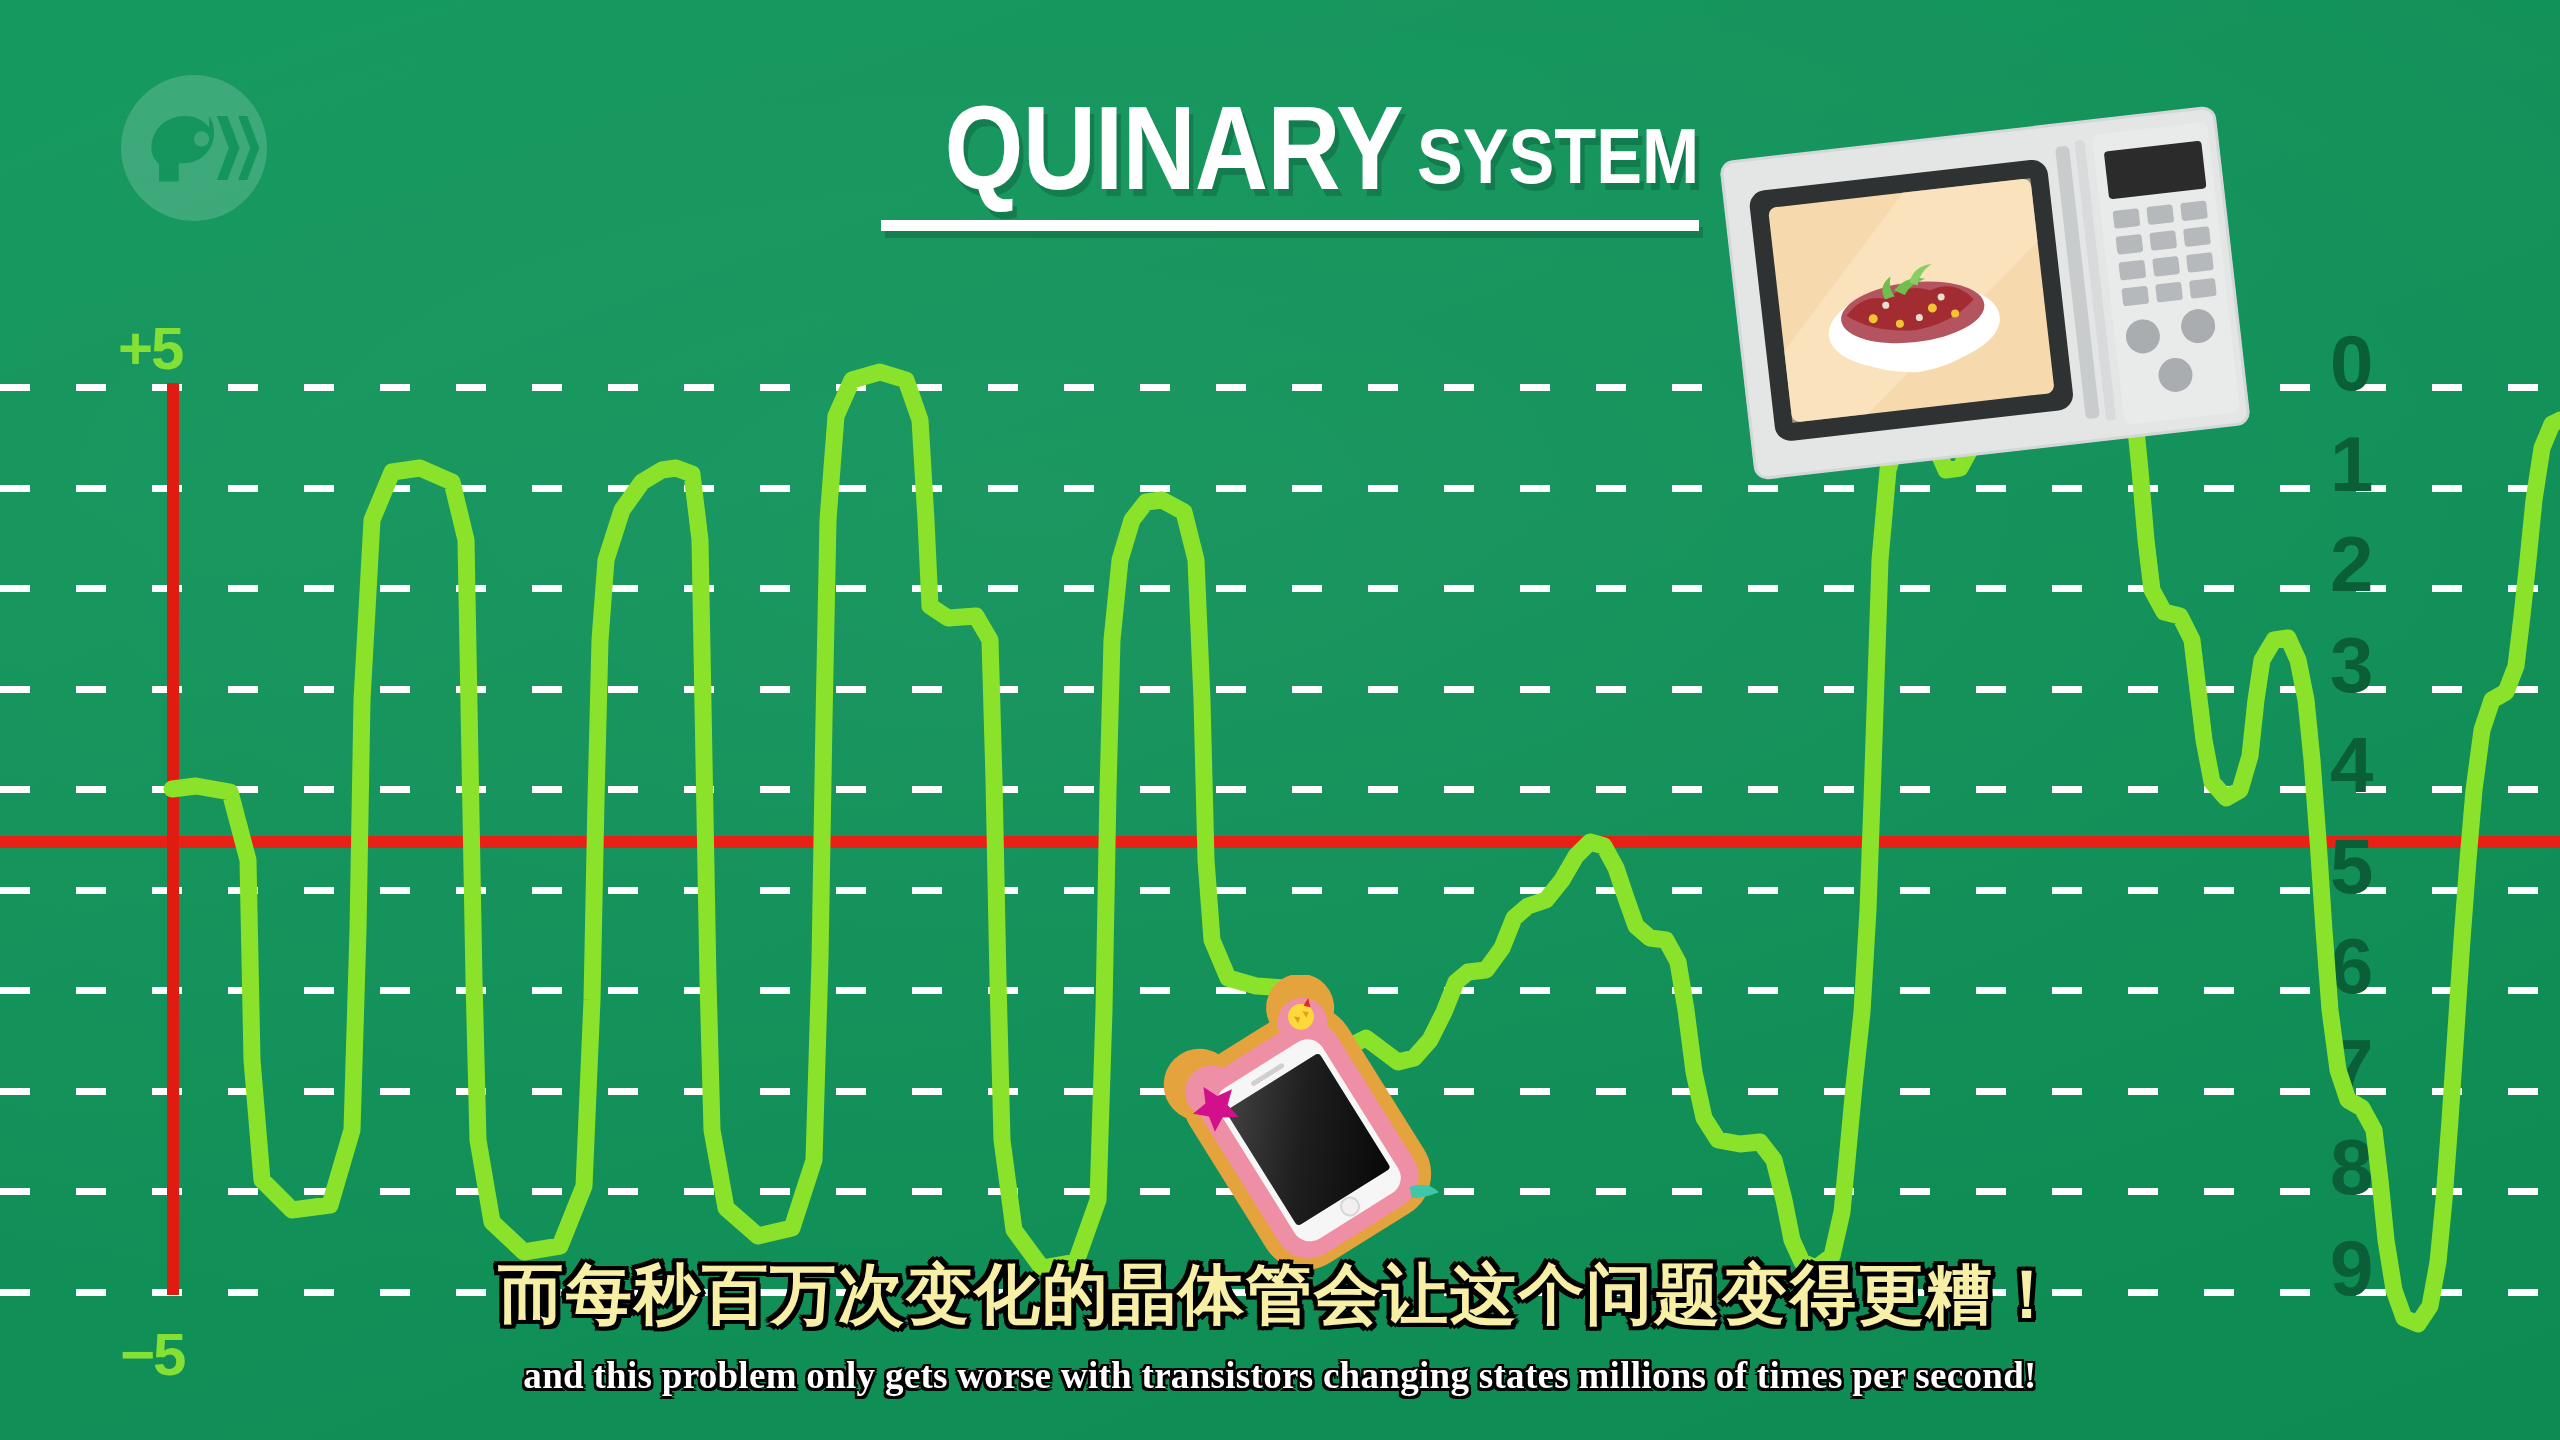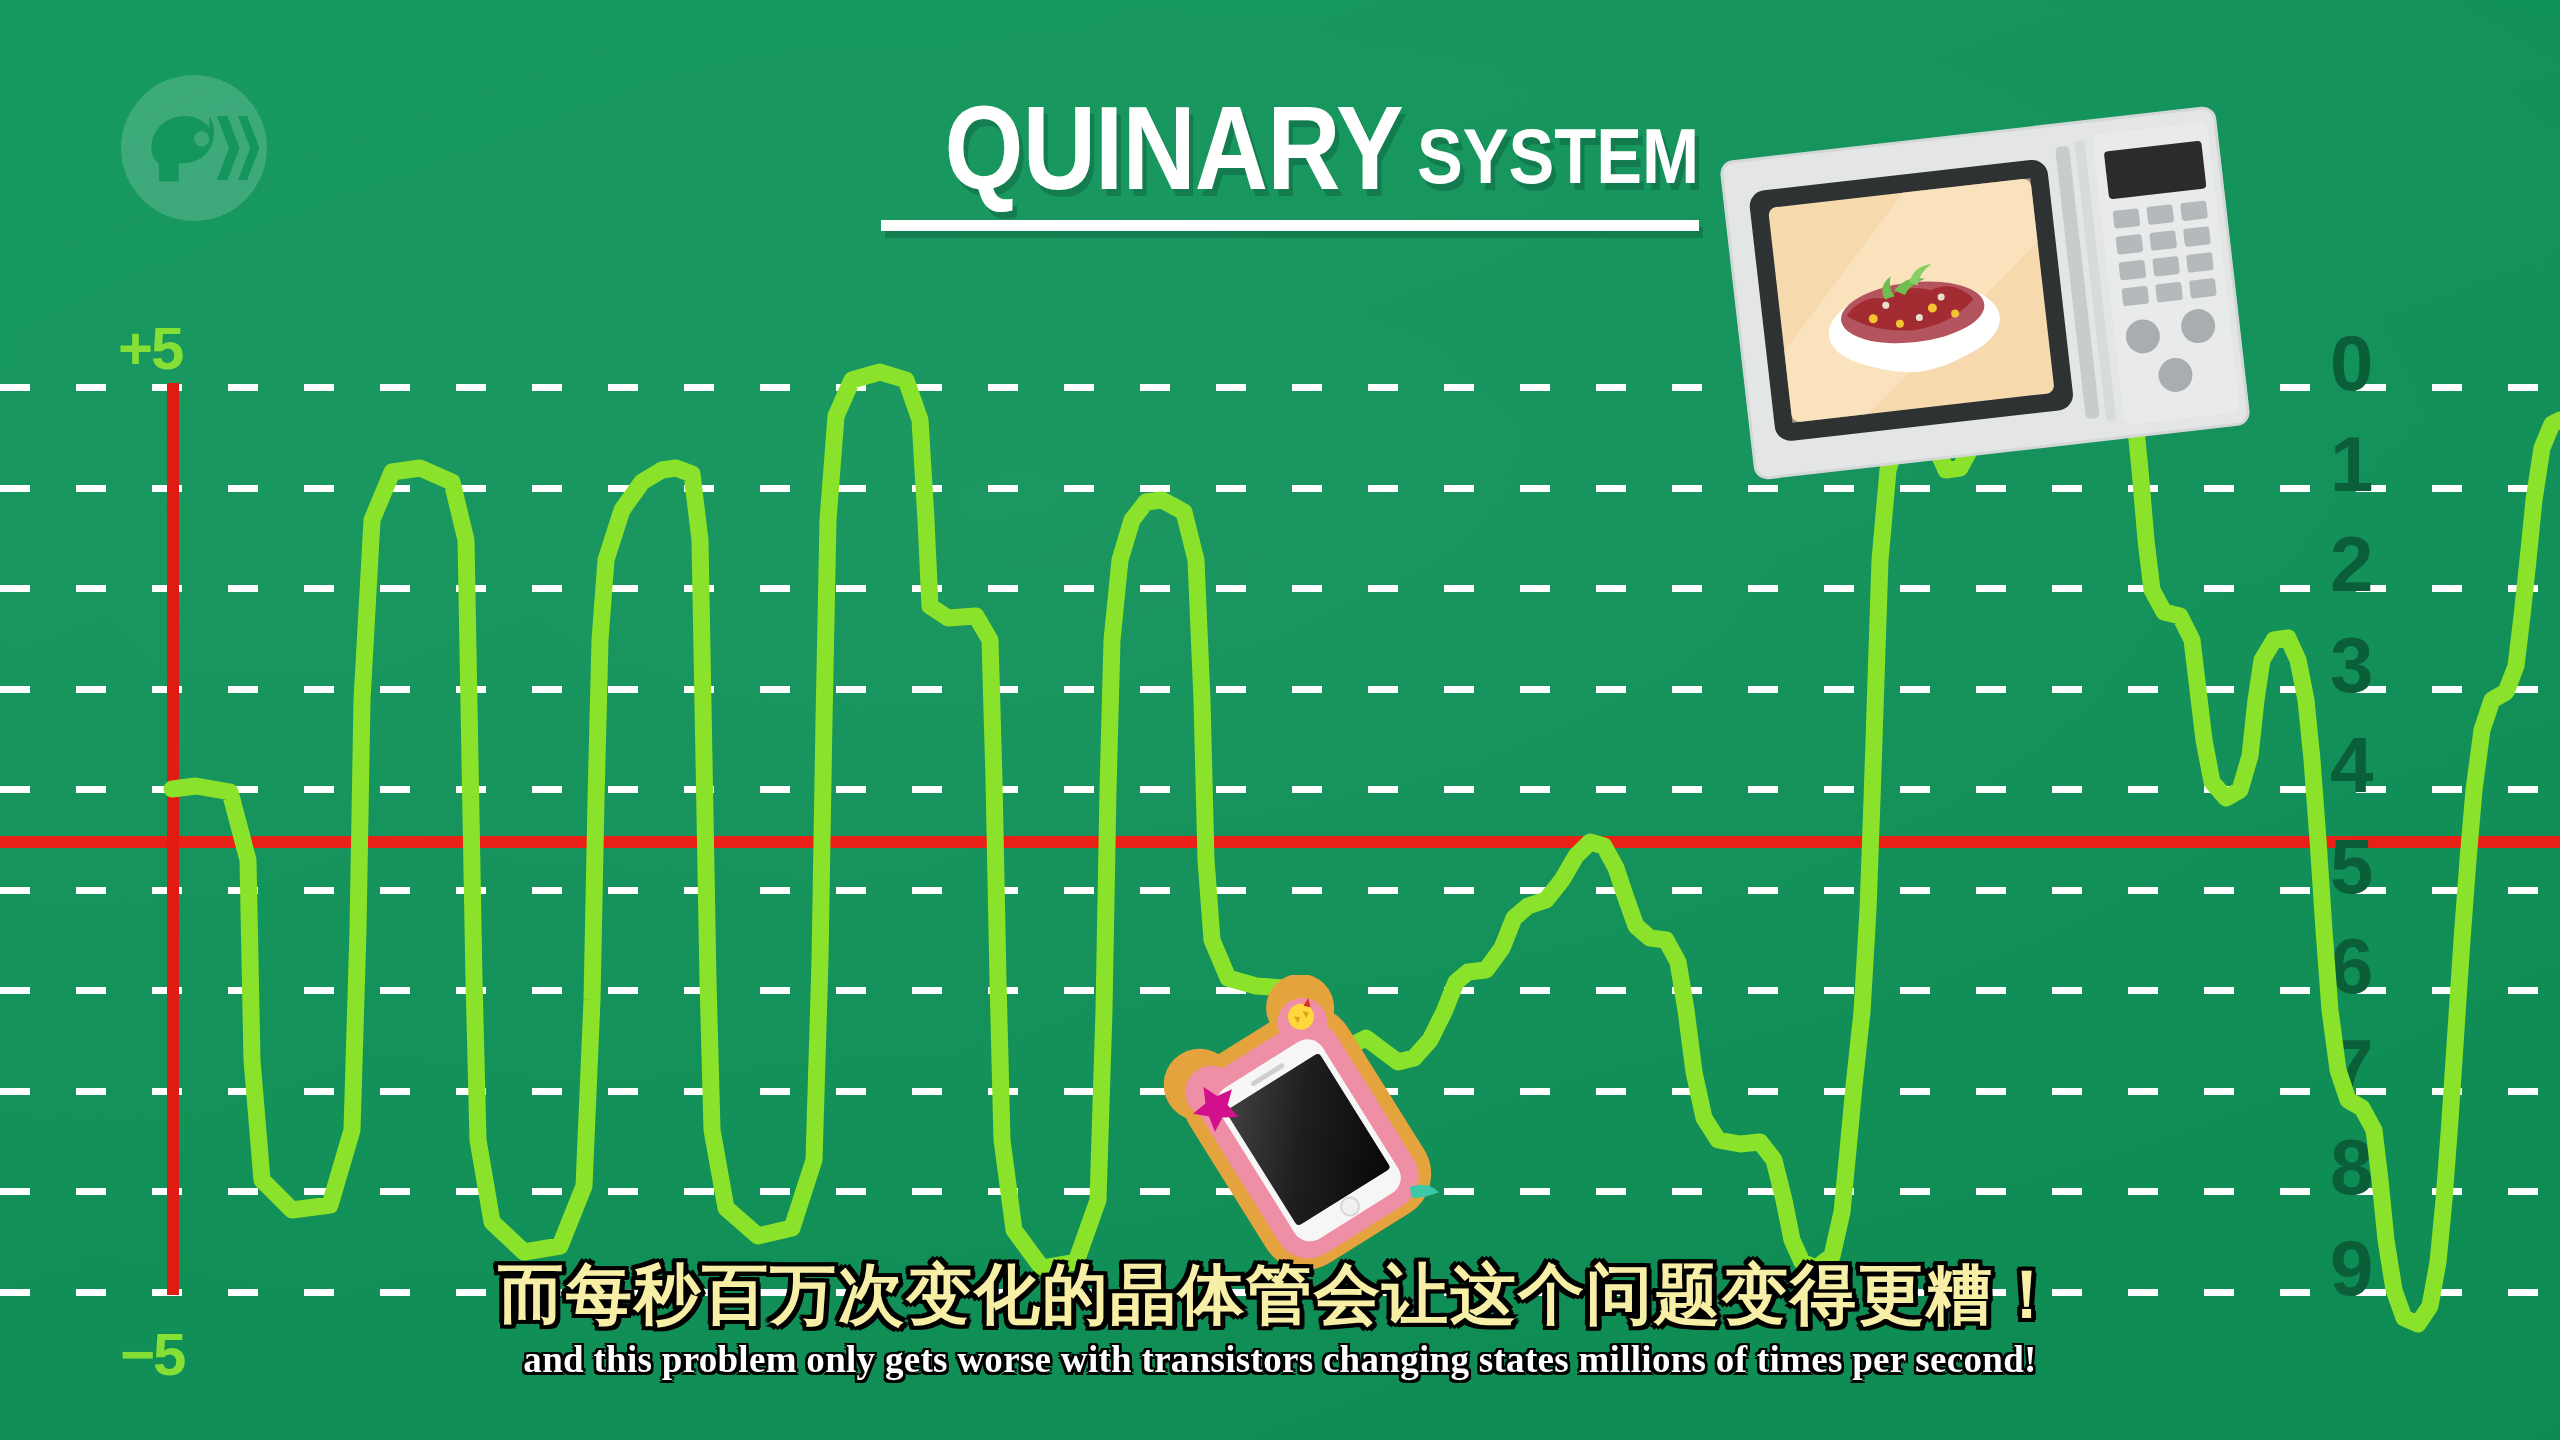--- a/index.html
+++ b/index.html
@@ -134,21 +134,21 @@
     color:#f7efa6;
     letter-spacing:2px;
     -webkit-text-stroke:0px;
     text-shadow:
       -4px -4px 0 #000, 4px -4px 0 #000, -4px 4px 0 #000, 4px 4px 0 #000,
       -4px  0   0 #000, 4px  0   0 #000, 0 -4px 0 #000, 0 4px 0 #000,
       -5px -2px 0 #000, 5px 2px 0 #000;
     line-height:1.12;
   }
   #sub-en{
-    margin-top:8px;
+    margin-top:24px;
     font-family:"Liberation Serif",serif;
     font-weight:700;
     font-size:37px;
     color:#ffffff;
     letter-spacing:.3px;
     text-shadow:
       -2.5px -2.5px 0 #000, 2.5px -2.5px 0 #000, -2.5px 2.5px 0 #000, 2.5px 2.5px 0 #000,
       -2.5px 0 0 #000, 2.5px 0 0 #000, 0 -2.5px 0 #000, 0 2.5px 0 #000;
     line-height:1.1;
   }

